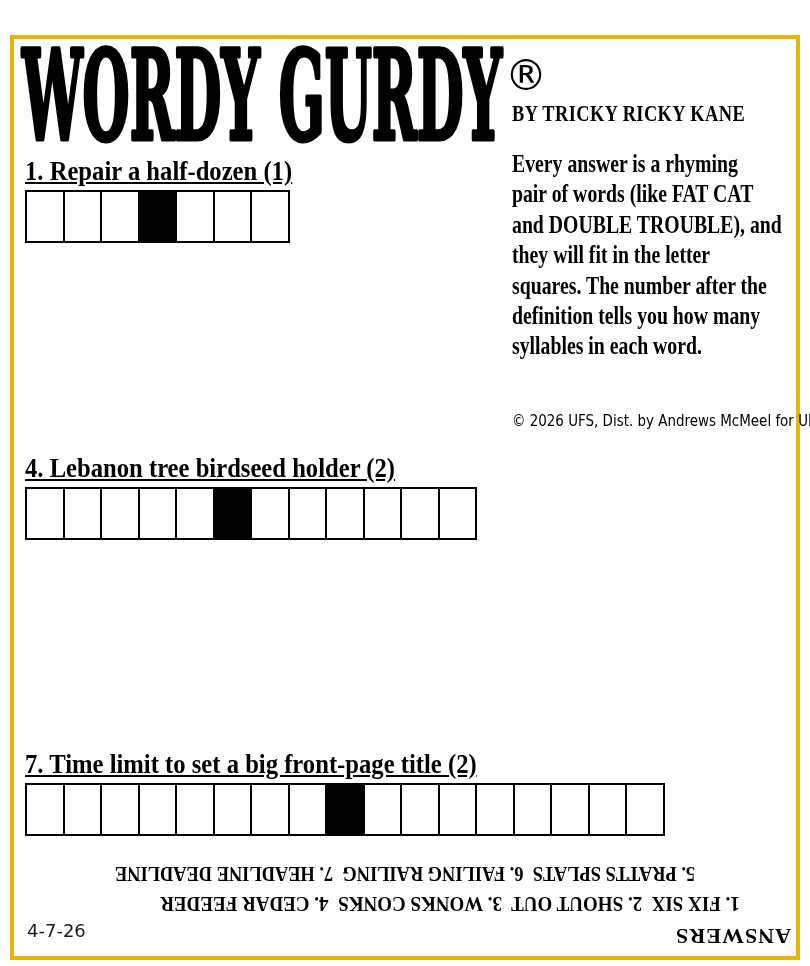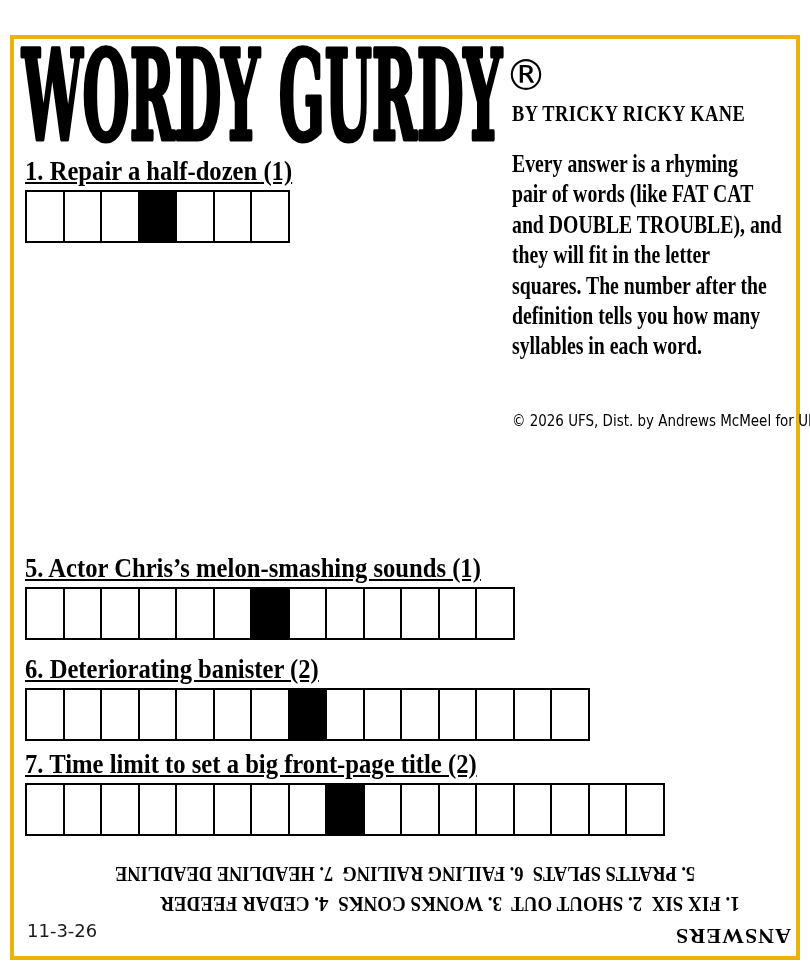--- a/index.html
+++ b/index.html
@@ -174,50 +174,29 @@
     <div class="grid-row">
         <div class="cell"></div>
         <div class="cell"></div>
         <div class="cell"></div>
         <div class="cell black"></div>
         <div class="cell"></div>
         <div class="cell"></div>
         <div class="cell"></div>
       </div>
   </div>
-  <div class="unit" style="top:514px">
-    <div class="clue">5. Actor Chris’s melon-smashing sounds (1)</div>
+  <div class="unit" style="top:414px">
+    <div class="clue">4. Lebanon tree birdseed holder (2)</div>
     <div class="grid-row">
         <div class="cell"></div>
         <div class="cell"></div>
         <div class="cell"></div>
         <div class="cell"></div>
         <div class="cell"></div>
-        <div class="cell"></div>
         <div class="cell black"></div>
-        <div class="cell"></div>
-        <div class="cell"></div>
-        <div class="cell"></div>
-        <div class="cell"></div>
-        <div class="cell"></div>
-        <div class="cell"></div>
-      </div>
-  </div>
-  <div class="unit" style="top:615px">
-    <div class="clue">6. Deteriorating banister (2)</div>
-    <div class="grid-row">
-        <div class="cell"></div>
-        <div class="cell"></div>
-        <div class="cell"></div>
-        <div class="cell"></div>
-        <div class="cell"></div>
-        <div class="cell"></div>
-        <div class="cell"></div>
-        <div class="cell black"></div>
-        <div class="cell"></div>
         <div class="cell"></div>
         <div class="cell"></div>
         <div class="cell"></div>
         <div class="cell"></div>
         <div class="cell"></div>
         <div class="cell"></div>
       </div>
   </div>
   <div class="unit" style="top:710px">
     <div class="clue">7. Time limit to set a big front-page title (2)</div>
@@ -239,15 +218,15 @@
         <div class="cell"></div>
         <div class="cell"></div>
         <div class="cell"></div>
       </div>
   </div>
 
   <div class="ans ans-line-57">5. PRATTS SPLATS  6. FAILING RAILING  7. HEADLINE DEADLINE</div>
   <div class="ans ans-line-14">1. FIX SIX  2. SHOUT OUT  3. WONKS CONKS  4. CEDAR FEEDER</div>
   <div class="ans ans-heading">ANSWERS</div>
 
-  <div class="date-code">11-3-26</div>
+  <div class="date-code">4-7-26</div>
 
 </div>
 
 </body></html>

